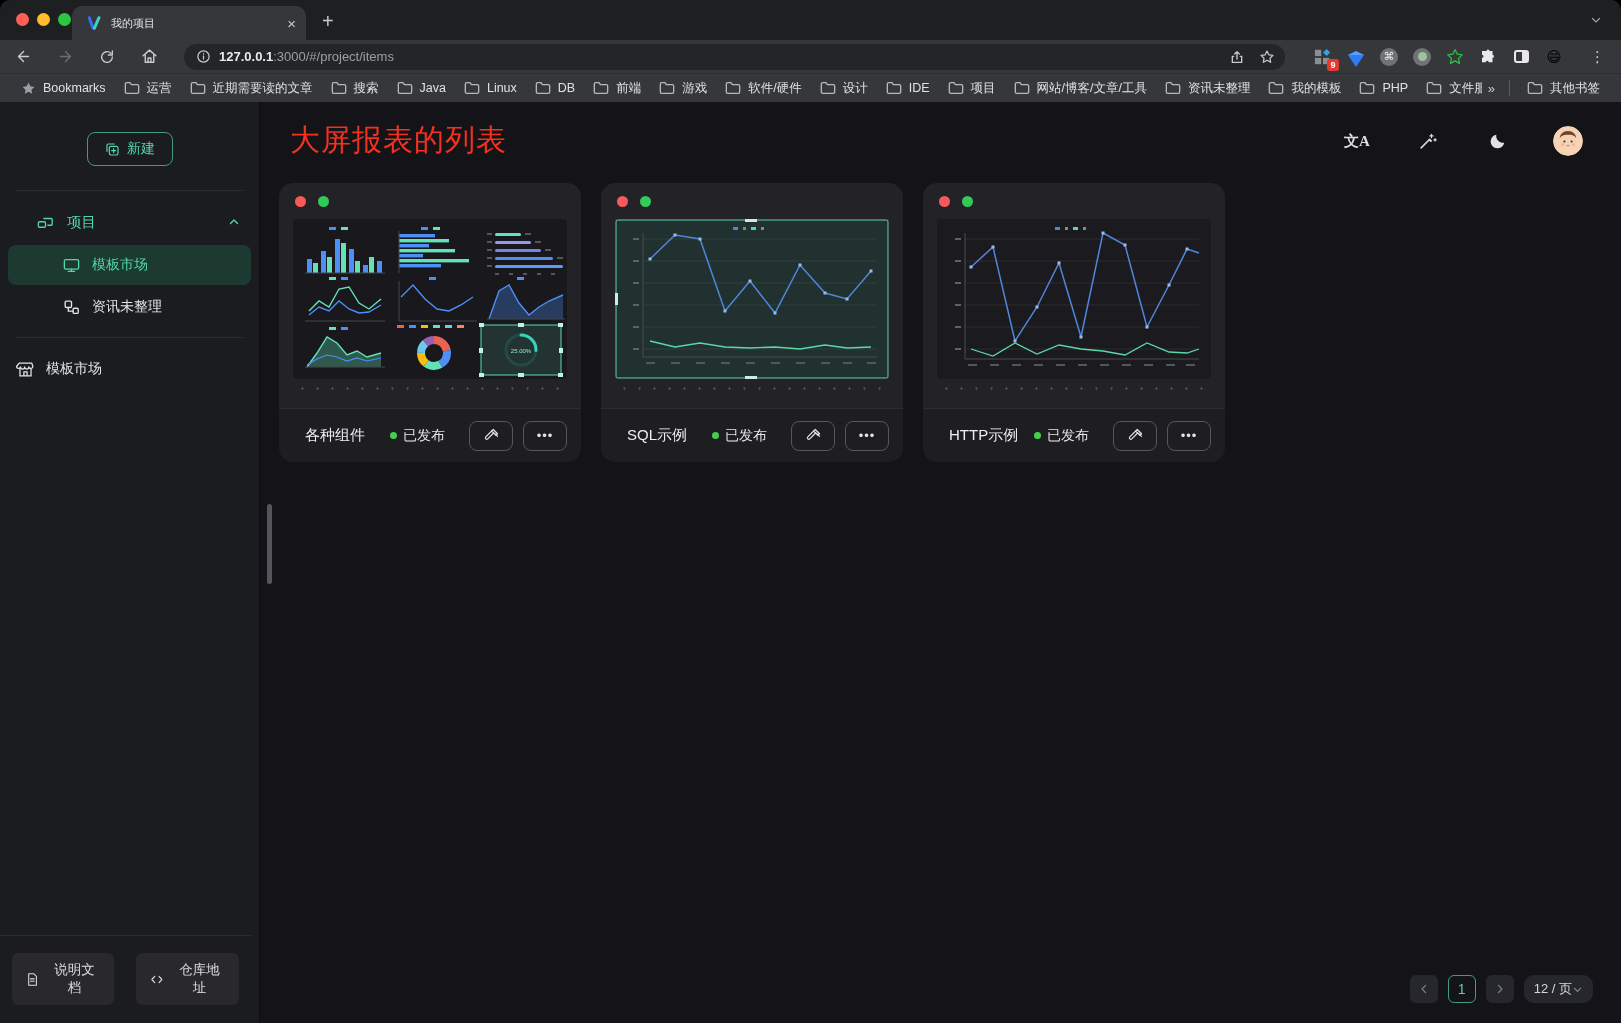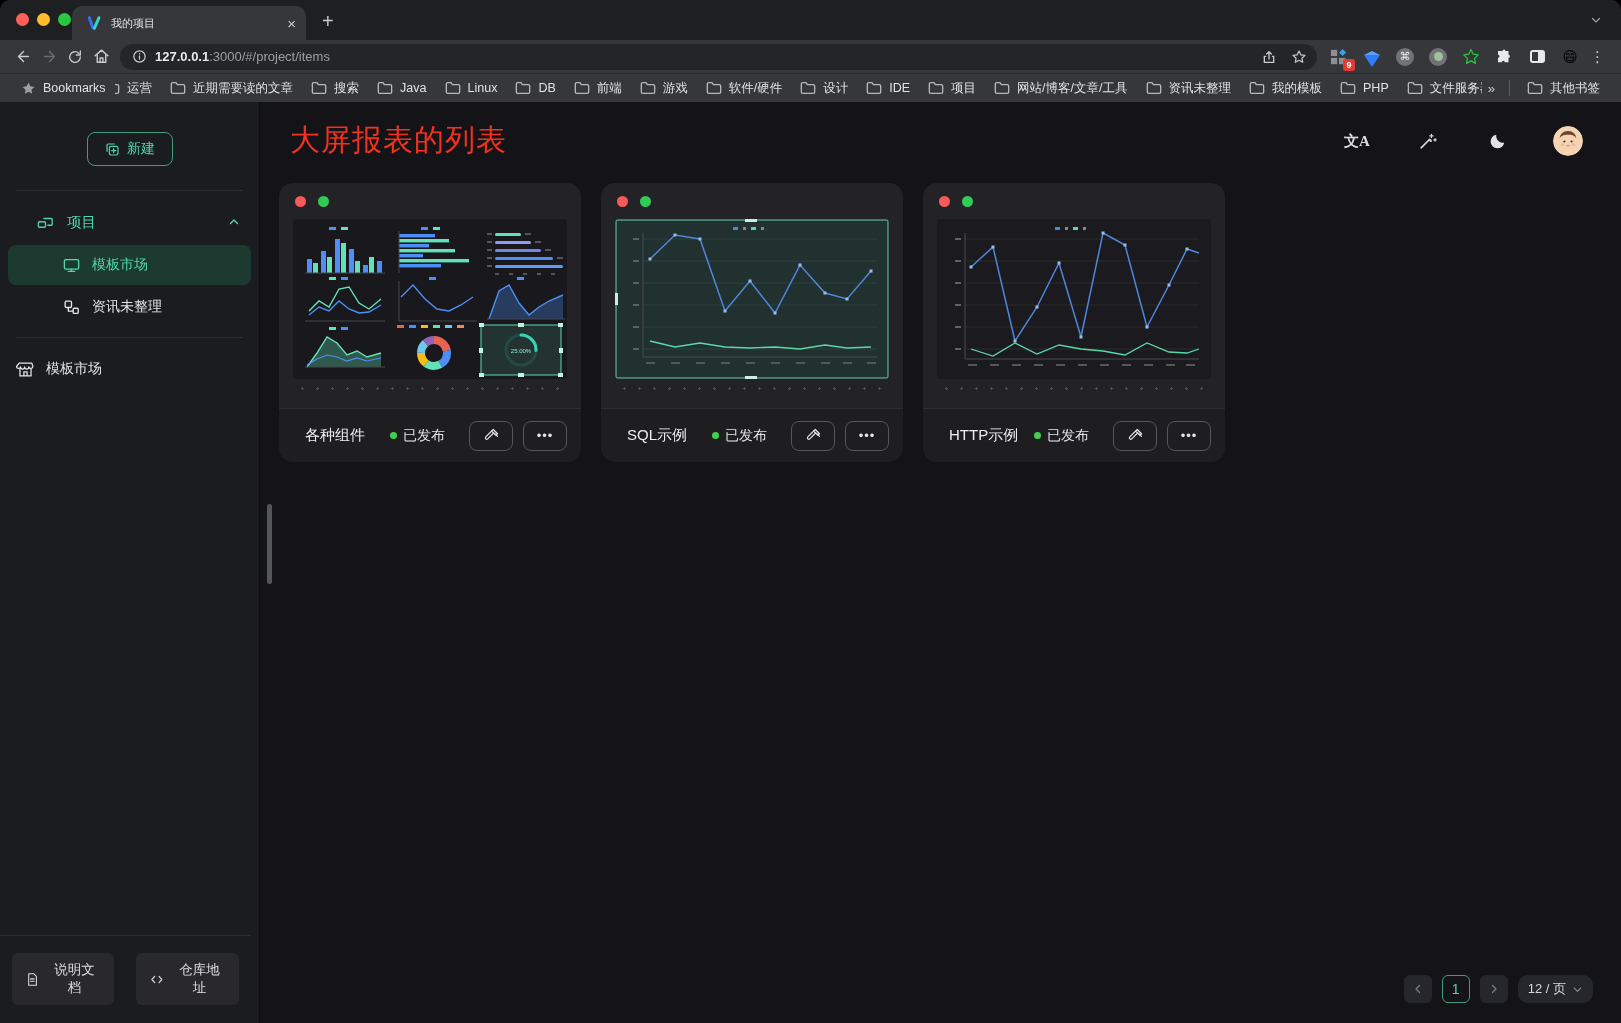--- a/index.html
+++ b/index.html
@@ -10,41 +10,41 @@
   .tabstrip { position:relative; height:40px; background:#1e1f20; display:flex; align-items:flex-end; }
   .traffic { position:absolute; left:16px; top:13px; display:flex; gap:8px; }
   .tl { width:13px; height:13px; border-radius:50%; }
   .tl.red{ background:#ff5f57; } .tl.yellow{ background:#febc2e; } .tl.green{ background:#28c840; }
   .tab { margin-left:72px; width:234px; height:34px; background:#36373a; border-radius:10px 10px 0 0; display:flex; align-items:center; padding:0 10px 0 14px; gap:9px; }
   .tab-title { color:#e3e4e6; font-size:11px; flex:1; white-space:nowrap; overflow:hidden; }
   .tab-close { color:#c8c9cc; font-size:15px; line-height:1; cursor:pointer; }
   .newtab-btn { color:#c8c9cc; font-size:20px; font-weight:300; margin:0 0 7px 16px; cursor:pointer; }
   .tabsearch { position:absolute; right:14px; top:9px; width:22px; height:22px; border-radius:50%; display:flex; align-items:center; justify-content:center; color:#9aa0a6; }
 
-  .toolbar { height:33px; background:#36373a; display:flex; align-items:center; padding:0 10px; gap:0; }
+  .toolbar { height:33px; background:#36373a; display:flex; align-items:center; padding:0 10px; gap:16px; }
   .nav-ic { width:26px; height:26px; display:flex; align-items:center; justify-content:center; border-radius:50%; color:#c9cacd; flex:0 0 auto; }
   .nav-ic.dim { color:#6b6c70; }
   .omnibox { flex:1; height:26px; margin:0 8px 0 6px; background:#232527; border-radius:13px; display:flex; align-items:center; padding:0 10px 0 12px; gap:8px; min-width:0; }
   .url { font-size:13px; color:#9aa0a6; white-space:nowrap; overflow:hidden; flex:1; }
   .url b { color:#e8eaed; font-weight:700; }
   .omni-right { display:flex; gap:14px; color:#c9cacd; }
   .ext-row { display:flex; align-items:center; gap:13px; padding:0 4px; }
   .ext { position:relative; width:20px; height:20px; display:flex; align-items:center; justify-content:center; }
   .badge { position:absolute; right:-6px; bottom:-4px; background:#e33b32; color:#fff; font-size:9px; padding:1px 3.5px; border-radius:3px; font-weight:700; }
   .circle-ext { width:18px; height:18px; border-radius:50%; background:#717276; display:flex; align-items:center; justify-content:center; color:#e8e8e8; font-size:11px; }
   .circle-ext .dot { width:9px; height:9px; border-radius:50%; background:#9ec29b; }
   .gem { width:0; height:0; border-left:8px solid transparent; border-right:8px solid transparent; border-top:12px solid #2f7df6; position:relative; }
   .gem:before{ content:""; position:absolute; left:-8px; top:-16px; border-left:8px solid transparent; border-right:8px solid transparent; border-bottom:4px solid #5ba0ff; }
   .panel-ext { width:15px; height:13px; border:2px solid #e8e8ea; border-radius:3px; position:relative; }
   .panel-ext:after { content:""; position:absolute; right:0; top:0; bottom:0; width:5px; background:#e8e8ea; }
   .kebab { color:#c9cacd; font-size:15px; letter-spacing:0; padding:0 6px; }
 
   .bookmarksbar { height:29px; background:#36373a; display:flex; align-items:center; padding:0 12px; gap:0; border-top:1px solid #2c2d30; }
   .bm-item { display:flex; align-items:center; gap:7px; color:#dfe1e4; font-size:12.5px; padding:3px 9px; border-radius:7px; white-space:nowrap; cursor:pointer; }
-  .bm-list { display:flex; align-items:center; overflow:hidden; flex:1;justify-content:center; }
+  .bm-list { display:flex; align-items:center; overflow:hidden; flex:1; }
   .bm-right { display:flex; align-items:center; margin-left:auto; }
   .bm-sep { width:1px; height:16px; background:#5a5b5e; margin:0 8px; }
   .chev-txt { color:#c9cacd; font-size:13px; padding:0 6px; cursor:pointer; }
 
   
   .app { position:relative; display:flex; height:921px; }
   .sidebar { position:relative; width:260px; background:#1b1c20; border-right:1px solid #0e0e11; flex:0 0 auto; }
   .new-btn { margin:30px auto 24px; width:86px; height:34px; display:flex; align-items:center; justify-content:center; gap:7px; border:1px solid #3f9e78; border-radius:8px; color:#51d6a9; font-size:14px; background:transparent; cursor:pointer; }
   .side-divider { height:1px; background:rgba(255,255,255,.08); margin:10px 16px; }
   .group-head { display:flex; align-items:center; gap:12px; height:42px; padding:0 18px 0 36px; color:#51d6a9; font-size:14.5px; cursor:pointer; }
@@ -75,21 +75,21 @@
   .proj-name { color:#eceef0; font-size:15px; flex:1; }
   .status { display:flex; align-items:center; gap:6px; color:#e2e3e6; font-size:14px; margin-right:14px; }
   .status .sdot { width:7px; height:7px; border-radius:50%; background:#43cf4e; }
   .card-btn { width:44px; height:30px; border:1px solid #55565b; background:transparent; border-radius:8px; color:#e2e3e6; display:flex; align-items:center; justify-content:center; margin-left:10px; cursor:pointer; font-size:13px; letter-spacing:1px; }
 
   .content-scrollbar { position:absolute; left:7px; top:402px; width:5px; height:80px; border-radius:3px; background:#55565b; }
 
   .pagination { position:absolute; right:28px; bottom:20px; display:flex; align-items:center; gap:10px; }
   .pg-btn { width:28px; height:28px; border-radius:6px; background:#26272c; border:none; color:#7c7d82; display:flex; align-items:center; justify-content:center; cursor:pointer; }
   .pg-cur { width:28px; height:28px; border-radius:6px; background:transparent; border:1px solid #3f9e78; color:#51d6a9; font-size:14px; display:flex; align-items:center; justify-content:center; cursor:pointer; }
-  .pg-size { height:28px; border-radius:10px; background:#26272c; color:#d6d7da; font-size:13px; display:flex; align-items:center; gap:6px; padding:0 10px; cursor:pointer; }
+  .pg-size { height:28px; border-radius:10px; background:#26272c; color:#d6d7da; font-size:13px; display:flex; align-items:center; padding:0 10px; cursor:pointer; }
   svg { display:block; }
 </style>
 </head>
 <body>
 
 <div class="window">
 
   <div class="tabstrip">
     <div class="traffic">
       <span class="tl red"></span>

